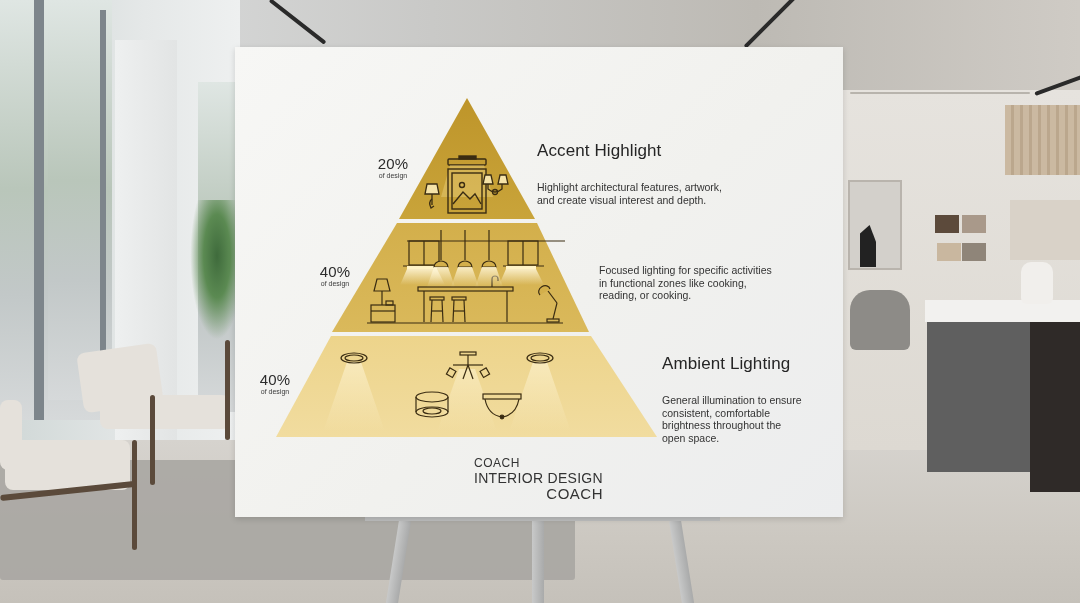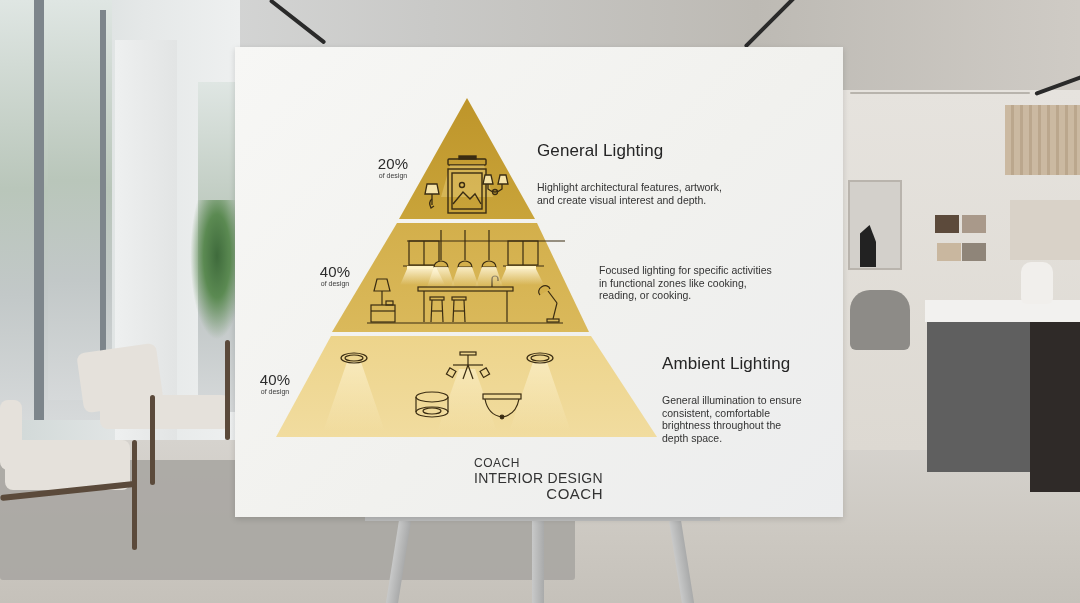--- a/index.html
+++ b/index.html
@@ -259,40 +259,40 @@
   <div class="pct" style="left:80px;top:217px;width:40px;">
     <span class="num">40%</span>
     <span class="sub">of design</span>
   </div>
   <div class="pct" style="left:20px;top:325px;width:40px;">
     <span class="num">40%</span>
     <span class="sub">of design</span>
   </div>
 
   <div class="tier-text" style="left:302px;top:94px;width:240px;">
-    <div class="title">General Lighting</div>
+    <div class="title">Accent Highlight</div>
     <div class="desc">
       <div>Highlight architectural features, artwork,</div>
       <div>and create visual interest and depth.</div>
     </div>
   </div>
   <div class="tier-text" style="left:364px;top:197px;width:210px;">
     <div class="desc">
       <div>Focused lighting for specific activities</div>
       <div>in functional zones like cooking,</div>
       <div>reading, or cooking.</div>
     </div>
   </div>
   <div class="tier-text" style="left:427px;top:307px;width:175px;">
     <div class="title">Ambient Lighting</div>
     <div class="desc">
       <div>General illumination to ensure</div>
       <div>consistent, comfortable</div>
       <div>brightness throughout the</div>
-      <div>depth space.</div>
+      <div>open space.</div>
     </div>
   </div>
 
   <div class="brand" style="left:239px;top:409px;">
     <div class="l1">COACH</div>
     <div class="l2">INTERIOR DESIGN</div>
     <div class="l3">COACH</div>
   </div>
 </div>
 

